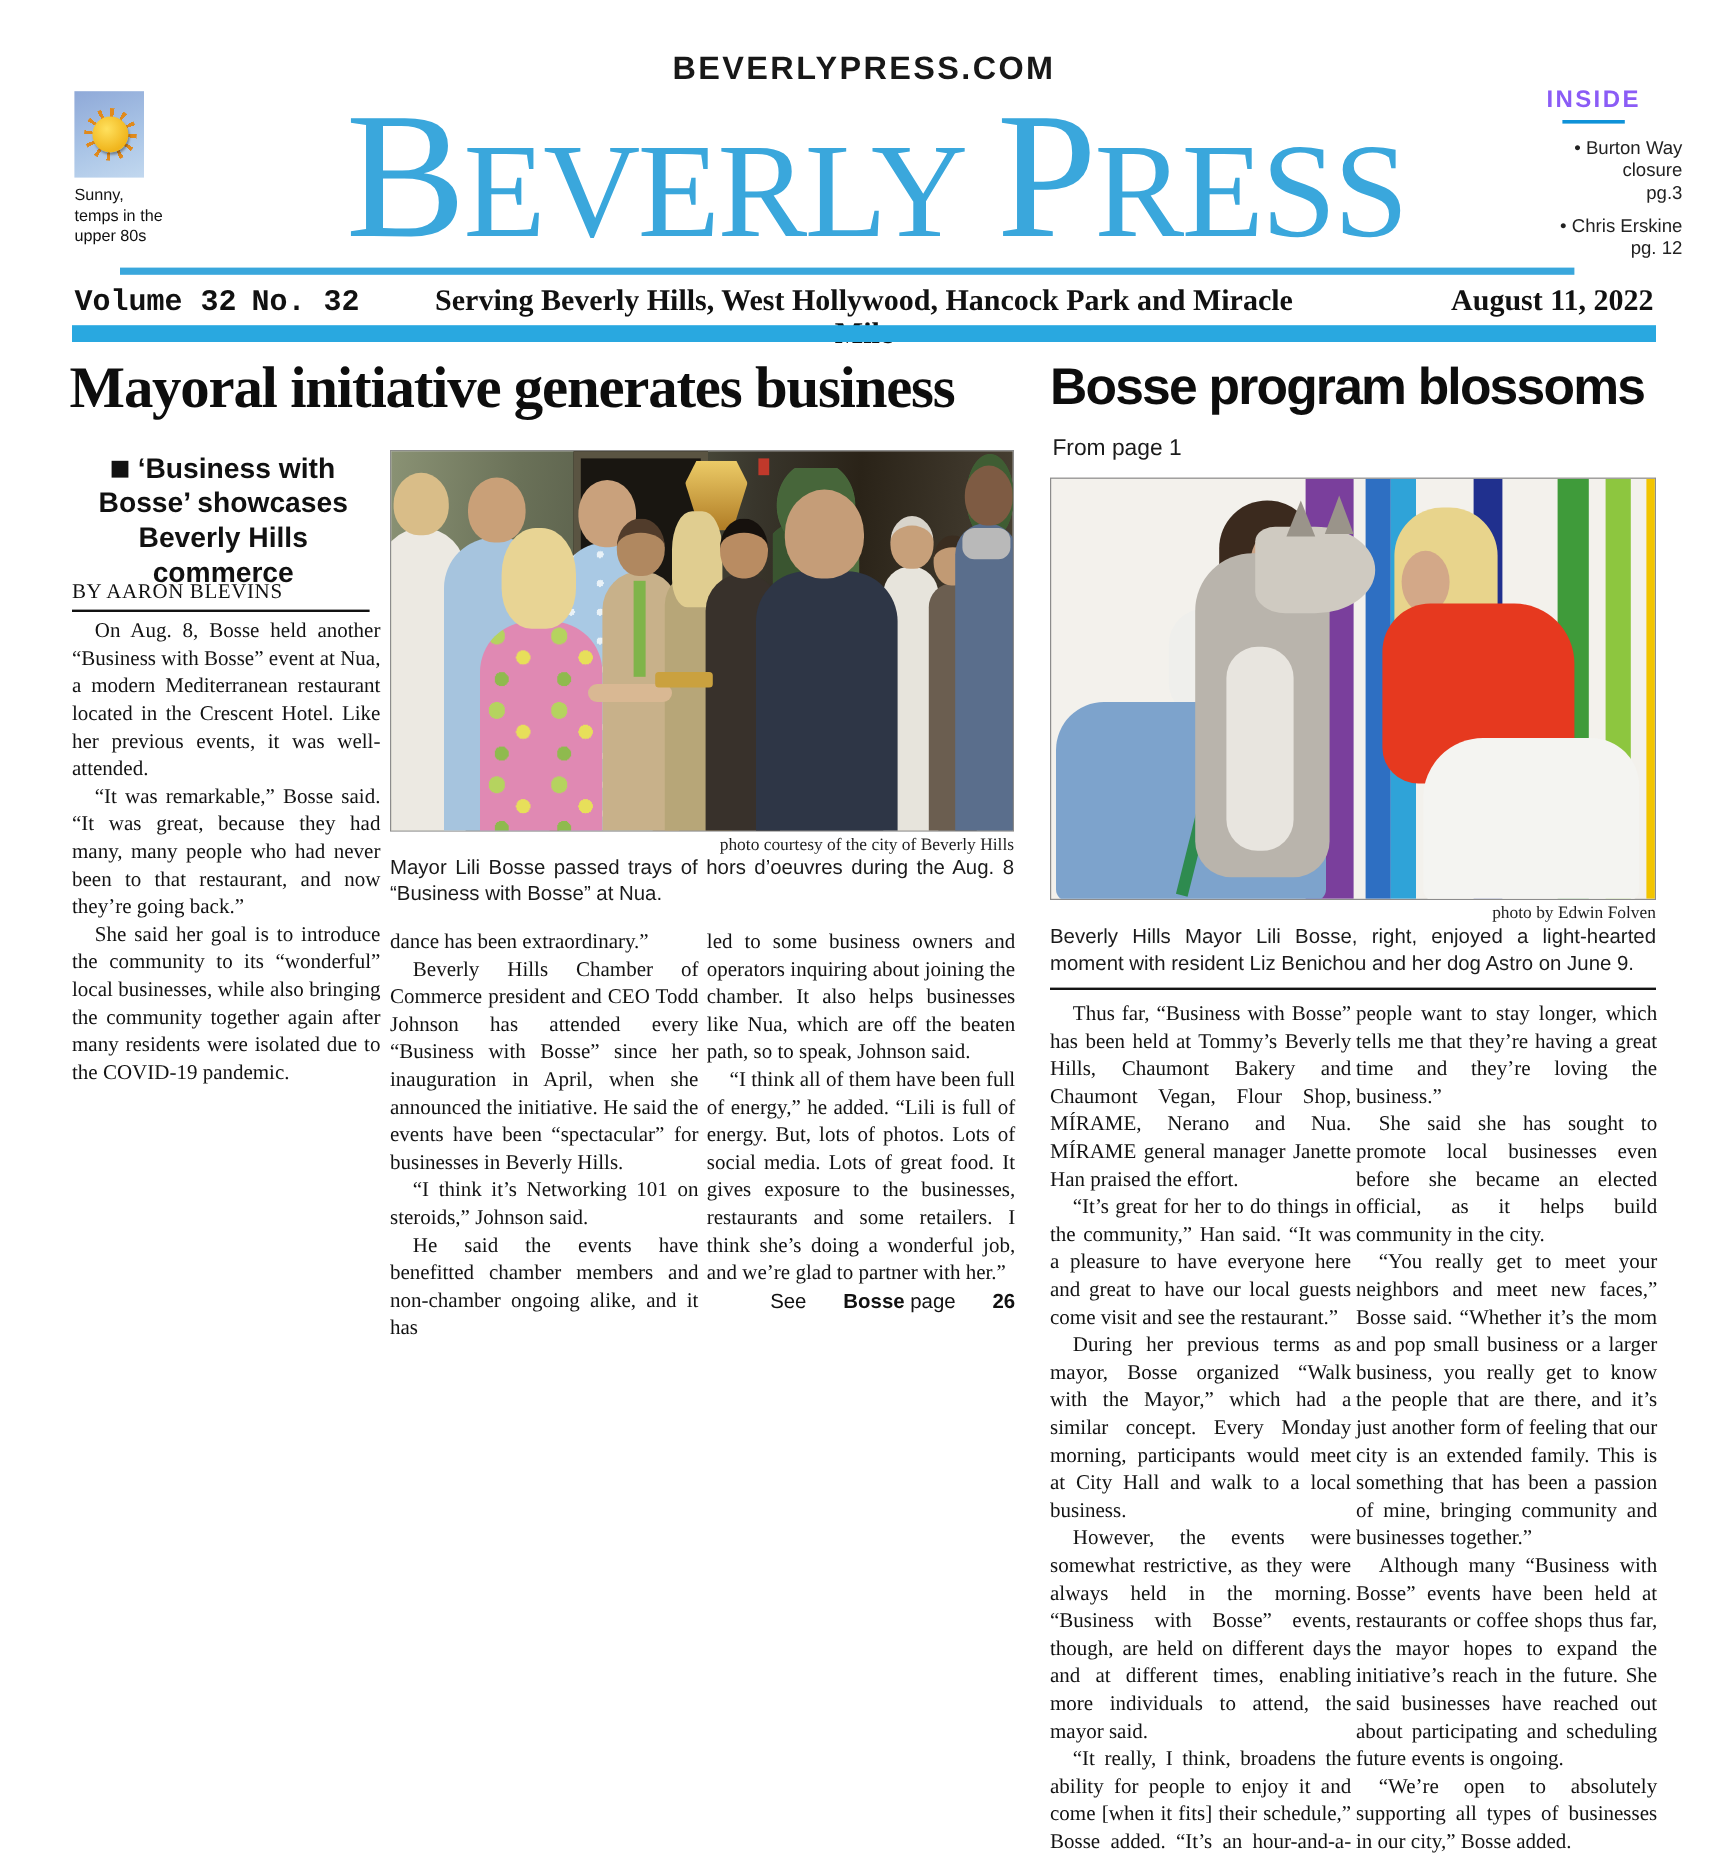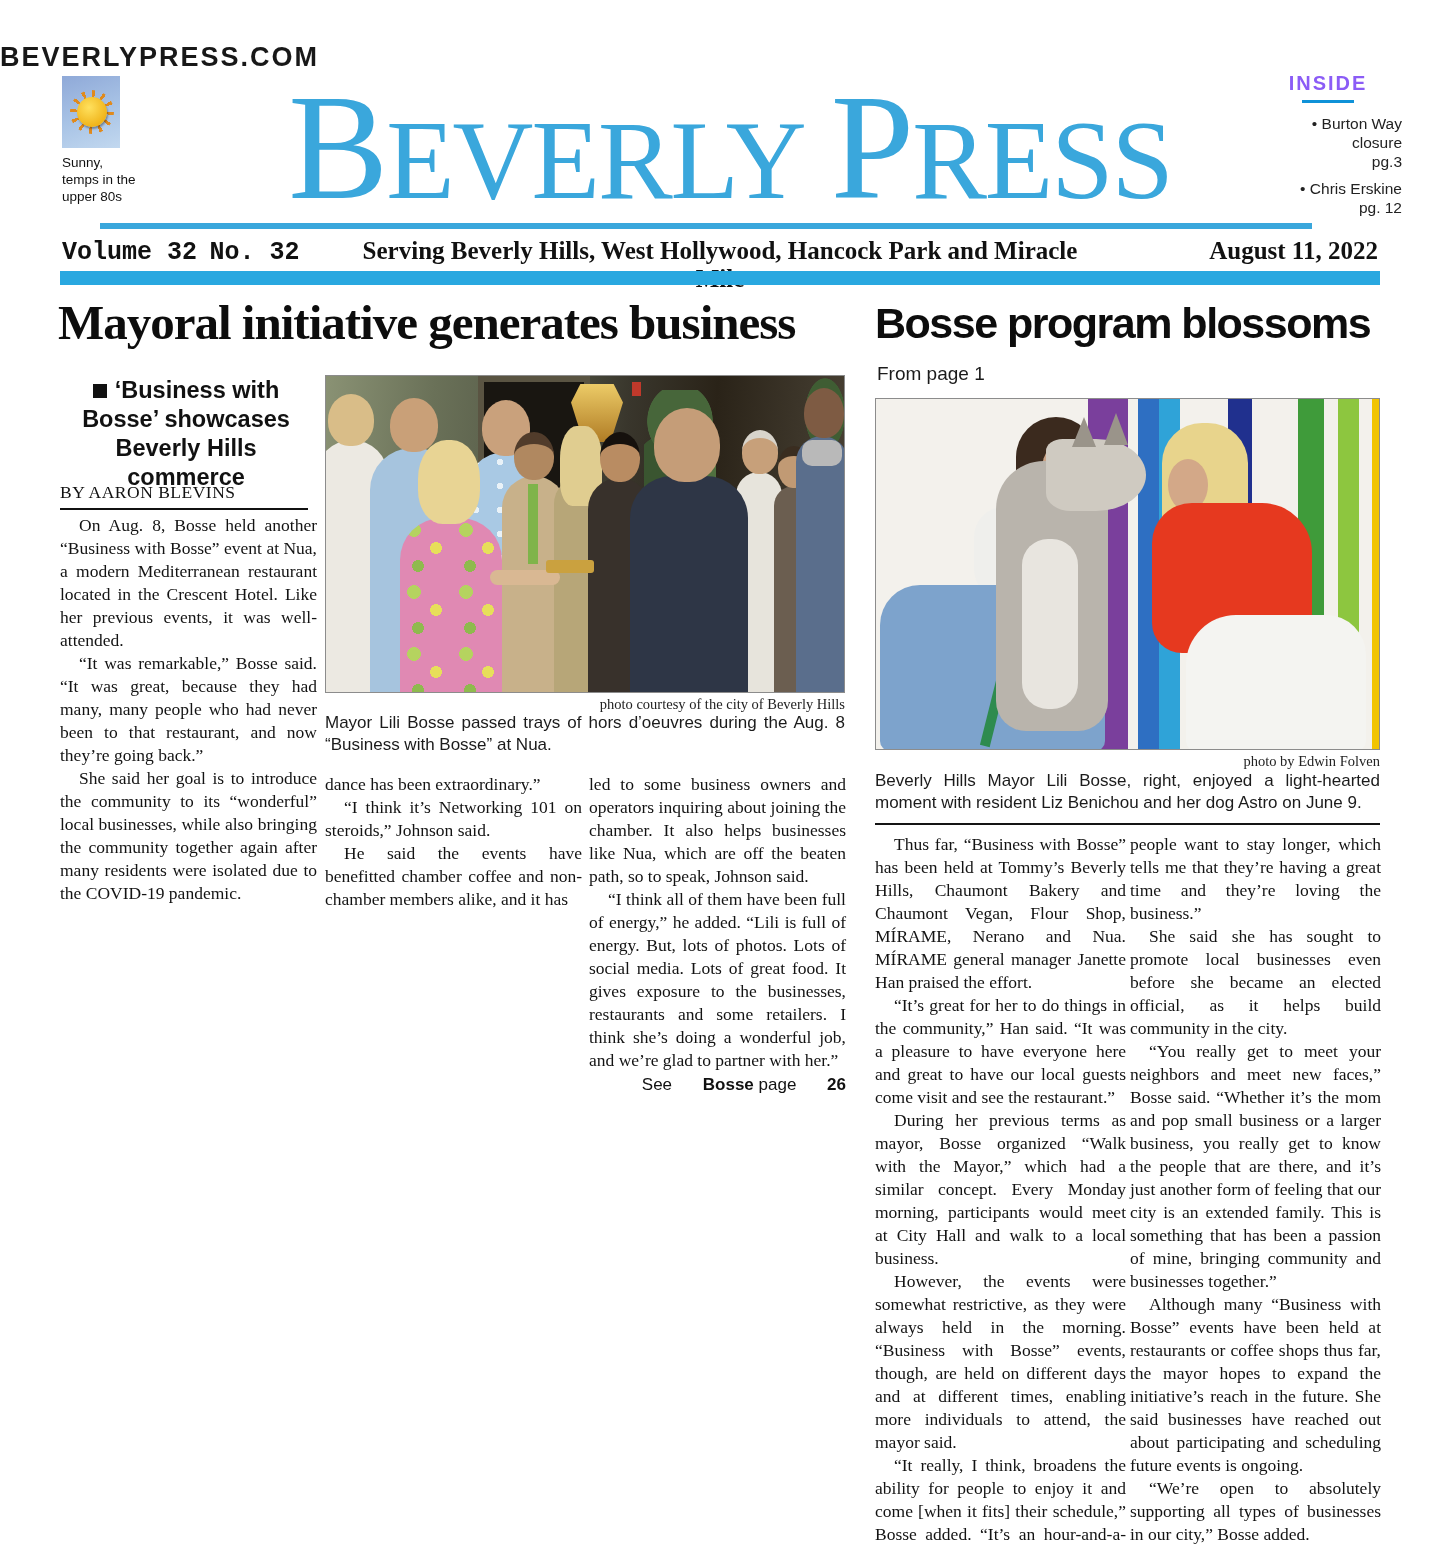--- a/index.html
+++ b/index.html
@@ -1,21 +1,21 @@
 <!DOCTYPE html>
 <html><head>
 <meta charset="utf-8">
 <style>
   * { margin:0; padding:0; box-sizing:border-box; }
   html,body { background:#ffffff; }
   body { width:1440px; height:1550px; position:relative; overflow:hidden;
          font-family:"Liberation Serif", serif; color:#111; }
 
   
-  .site-url { position:absolute; top:42px; left:0; width:100%; 
+  .site-url { position:absolute; top:42px; left:0; width:100%; text-align:center;
     font-family:"Liberation Sans", sans-serif; font-weight:bold; font-size:27px; letter-spacing:2px; color:#181818; }
 
   .weather { position:absolute; left:62px; top:76px; width:130px; }
   .sun-box { width:58px; height:72px; position:relative; overflow:hidden;
     background:linear-gradient(160deg,#8fa9d8 0%, #a9c4e6 55%, #c2d8ef 100%); }
   .sun-rays { position:absolute; left:8px; top:14px; width:44px; height:44px; border-radius:50%;
     background:repeating-conic-gradient(#e08a1d 0deg 9deg, transparent 9deg 30deg); }
   .sun-core { position:absolute; left:15px; top:21px; width:30px; height:30px; border-radius:50%;
     background:radial-gradient(circle at 40% 35%, #ffe15e, #f0b51c 70%); box-shadow:1px 2px 2px rgba(0,0,0,.35); }
   .weather-text { margin-top:7px; font-family:"Liberation Sans", sans-serif; font-size:13.5px; line-height:1.25; color:#111; }
@@ -244,22 +244,23 @@
       <div class="head"></div>
       <div class="arm"></div>
       <div class="tray"></div>
     </div>
 </div>
 <div class="photo1-credit credit">photo courtesy of the city of Beverly Hills</div>
 <div class="photo1-caption caption">Mayor Lili Bosse passed trays of hors d’oeuvres during the Aug. 8 “Business with Bosse” at Nua.</div>
 
 <div class="col-2 bodycopy">
   <p class="cont">dance has been extraordinary.”</p>
+  <p>Beverly Hills Chamber of Commerce president and CEO Todd Johnson has attended every “Business with Bosse” since her inauguration in April, when she announced the initiative. He said the events have been “spectacular” for businesses in Beverly Hills.</p>
   <p>“I think it’s Networking 101 on steroids,” Johnson said.</p>
-  <p>He said the events have benefitted chamber coffee and non-chamber members alike, and it has</p>
+  <p>He said the events have benefitted chamber members and non-chamber ongoing alike, and it has</p>
 </div>
 
 <div class="col-3 bodycopy">
   <p class="cont">led to some business owners and operators inquiring about joining the chamber. It also helps businesses like Nua, which are off the beaten path, so to speak, Johnson said.</p>
   <p>“I think all of them have been full of energy,” he added. “Lili is full of energy. But, lots of photos. Lots of social media. Lots of great food. It gives exposure to the businesses, restaurants and some retailers. I think she’s doing a wonderful job, and we’re glad to partner with her.”</p>
   <div class="jump-line"><span>See </span><b>Bosse</b><span> page </span><b>26</b></div>
 </div>
 
 <h2 class="jump-head">Bosse program blossoms</h2>
 <div class="from-line">From page 1</div>

